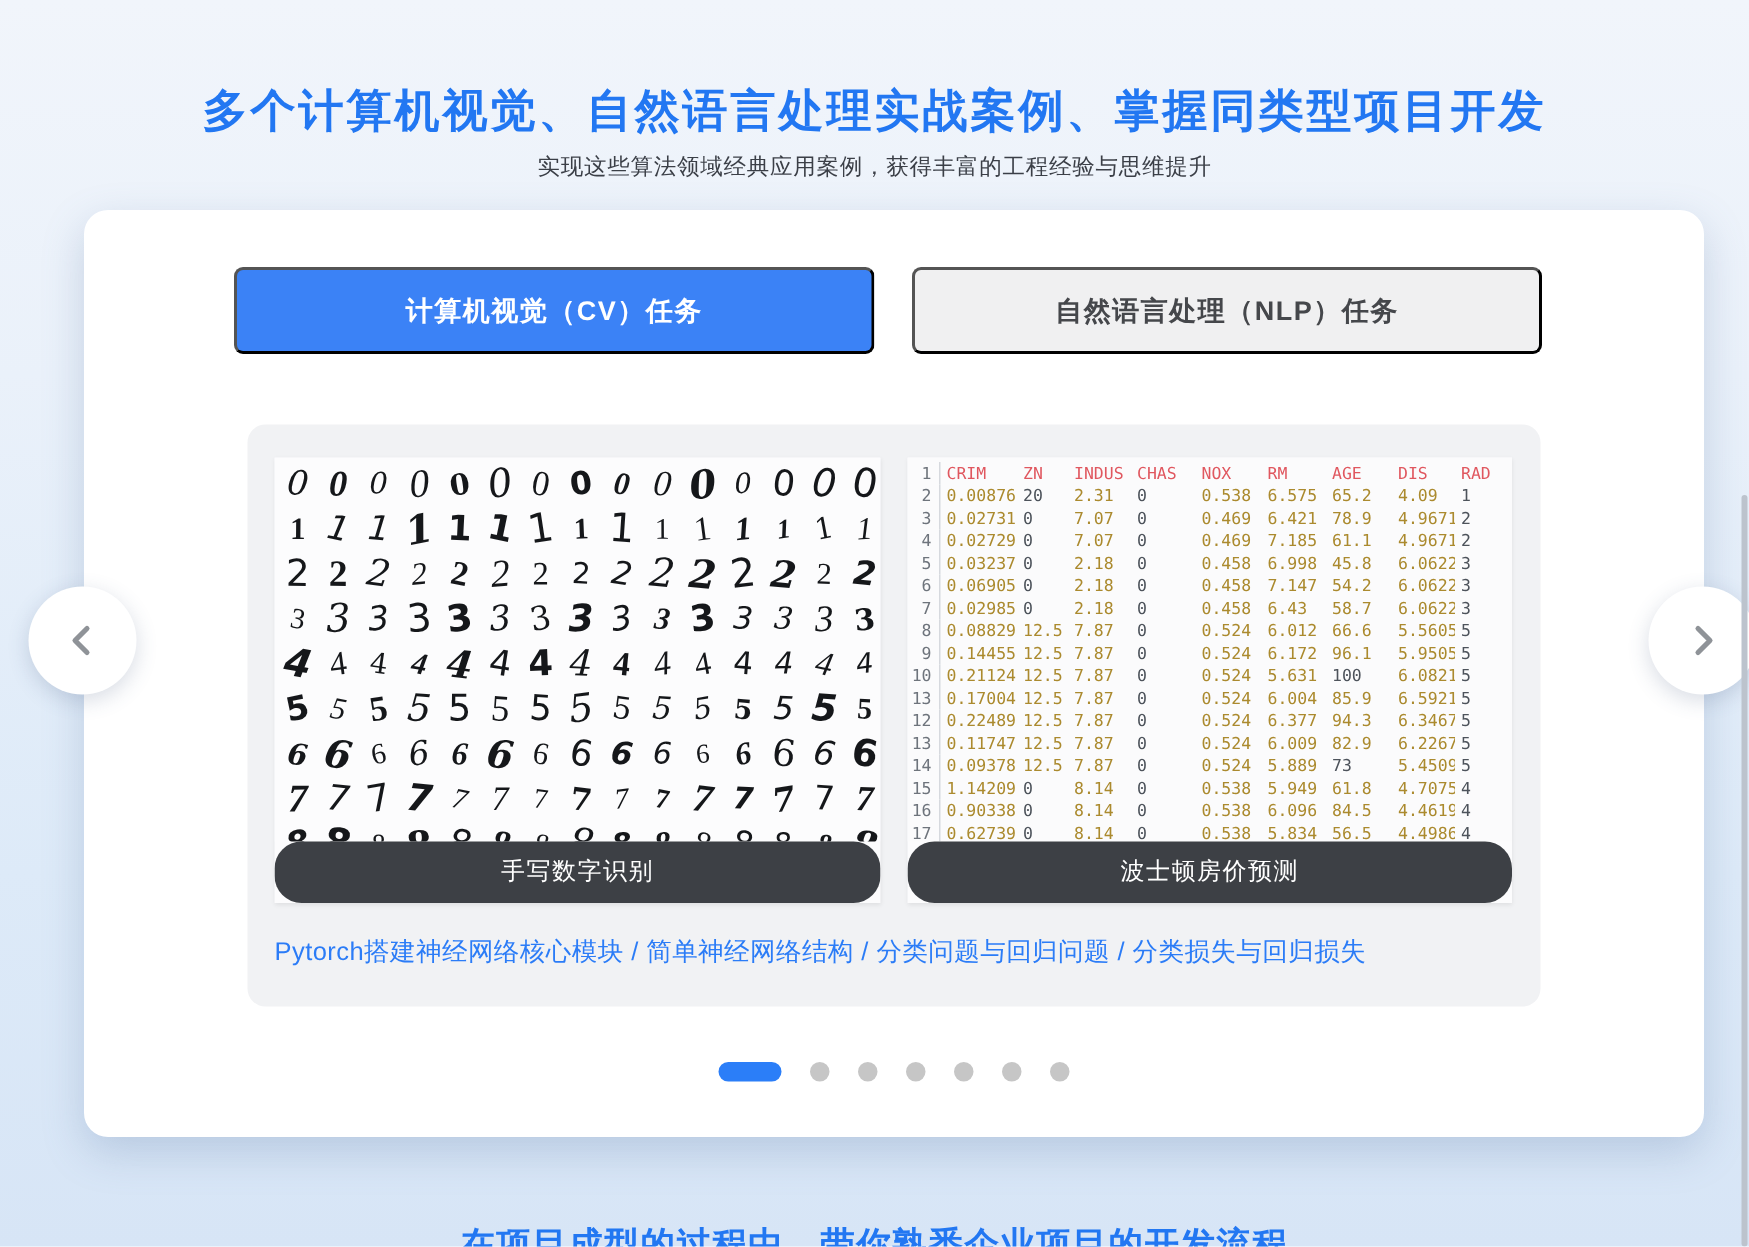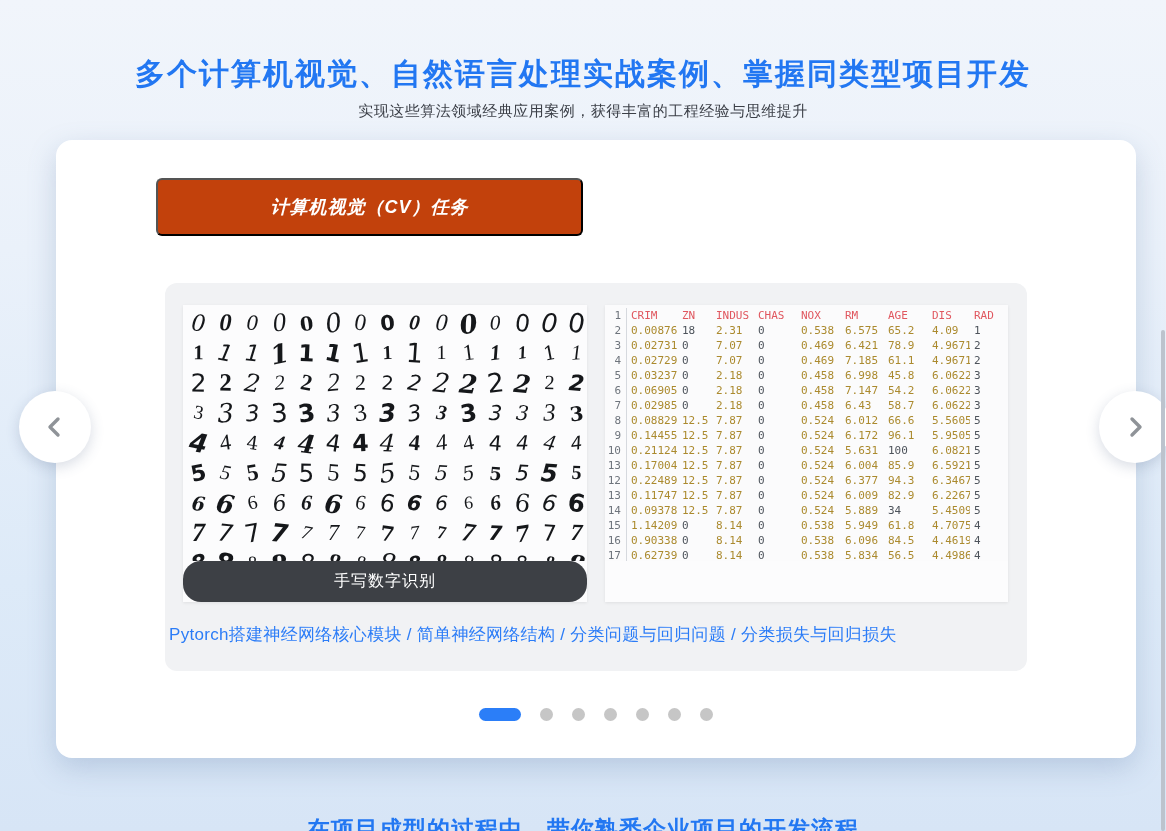--- a/index.html
+++ b/index.html
@@ -62,21 +62,21 @@
     display:grid;grid-template-columns:22px 51px 34px 42px 43px 44px 43px 44px 42px 1fr;
     height:15px;line-height:15px;white-space:nowrap;
   }
   .ln{text-align:right;padding-right:5px;border-right:1px solid #d6d9de;color:#6e747c;}
   .cell{padding-left:4px;overflow:hidden;}
   .tok-h{color:#e0575f;}
   .tok-f{color:#ab8a2e;}
   .tok-i{color:#4d535b;}
   
   .topics{
-    position:absolute;left:4px;top:340px;font-size:17px;color:#2b7cf7;cursor:pointer;letter-spacing:0.3px;
+    position:absolute;left:18px;top:340px;font-size:17px;color:#2b7cf7;cursor:pointer;letter-spacing:0.3px;
   }
   
   .dots{
     position:absolute;left:0;right:0;top:568px;height:13px;
     display:flex;align-items:center;justify-content:center;gap:19px;
   }
   .dot{width:13px;height:13px;border-radius:50%;background:#c6c6c6;cursor:pointer;}
   .dot.active{width:42px;border-radius:7px;background:#2b7ef8;}
   
   .nav-btn{
@@ -97,22 +97,25 @@
   }
 </style>
 </head>
 <body>
 
 <h1 class="hero-title" style="color: rgb(34, 119, 242);">多个计算机视觉、自然语言处理实战案例、掌握同类型项目开发</h1>
 <p class="hero-sub">实现这些算法领域经典应用案例，获得丰富的工程经验与思维提升</p>
 
 <div class="card">
 
-  <button class="tab tab-cv" style="background: #c2410c; font-style: italic;">
+  <button class="tab tab-cv" style="background: #3b82f6;">
     <span>计算机视觉（CV）任务</span>
+  </button>
+  <button class="tab tab-nlp">
+    <span>自然语言处理（NLP）任务</span>
   </button>
 
   <div class="panel">
 
     <div class="media media-mnist">
       <div class="media-content">
         <div class="mnist-grid">
             <div class="mrow">
               <span class="mcell" style="font-family: &quot;DejaVu Serif&quot;, serif; font-style: italic; font-weight: 400; transform: rotate(4.8deg) scale(0.98);">0</span>
               <span class="mcell" style="font-family: &quot;Liberation Serif&quot;, serif; font-style: italic; font-weight: 700; transform: rotate(1.3deg) scale(1.06);">0</span>
@@ -282,21 +285,21 @@
               <span class="cell tok-h">CHAS</span>
               <span class="cell tok-h">NOX</span>
               <span class="cell tok-h">RM</span>
               <span class="cell tok-h">AGE</span>
               <span class="cell tok-h">DIS</span>
               <span class="cell tok-h">RAD</span>
             </div>
             <div class="trow">
               <span class="ln">2</span>
               <span class="cell tok-f">0.00876</span>
-              <span class="cell tok-i">18</span>
+              <span class="cell tok-i">20</span>
               <span class="cell tok-f">2.31</span>
               <span class="cell tok-i">0</span>
               <span class="cell tok-f">0.538</span>
               <span class="cell tok-f">6.575</span>
               <span class="cell tok-f">65.2</span>
               <span class="cell tok-f">4.09</span>
               <span class="cell tok-i">1</span>
             </div>
             <div class="trow">
               <span class="ln">3</span>
@@ -431,21 +434,21 @@
               <span class="cell tok-i">5</span>
             </div>
             <div class="trow">
               <span class="ln">14</span>
               <span class="cell tok-f">0.09378</span>
               <span class="cell tok-f">12.5</span>
               <span class="cell tok-f">7.87</span>
               <span class="cell tok-i">0</span>
               <span class="cell tok-f">0.524</span>
               <span class="cell tok-f">5.889</span>
-              <span class="cell tok-i">34</span>
+              <span class="cell tok-i">73</span>
               <span class="cell tok-f">5.4509</span>
               <span class="cell tok-i">5</span>
             </div>
             <div class="trow">
               <span class="ln">15</span>
               <span class="cell tok-f">1.14209</span>
               <span class="cell tok-i">0</span>
               <span class="cell tok-f">8.14</span>
               <span class="cell tok-i">0</span>
               <span class="cell tok-f">0.538</span>
@@ -473,20 +476,21 @@
               <span class="cell tok-f">8.14</span>
               <span class="cell tok-i">0</span>
               <span class="cell tok-f">0.538</span>
               <span class="cell tok-f">5.834</span>
               <span class="cell tok-f">56.5</span>
               <span class="cell tok-f">4.4986</span>
               <span class="cell tok-i">4</span>
             </div>
           </div>
       </div>
+      <div class="caption">波士顿房价预测</div>
     </div>
 
     <div class="topics">Pytorch搭建神经网络核心模块 / 简单神经网络结构 / 分类问题与回归问题 / 分类损失与回归损失</div>
   </div>
 
   <div class="dots">
       <span class="dot active"></span>
       <span class="dot"></span>
       <span class="dot"></span>
       <span class="dot"></span>

